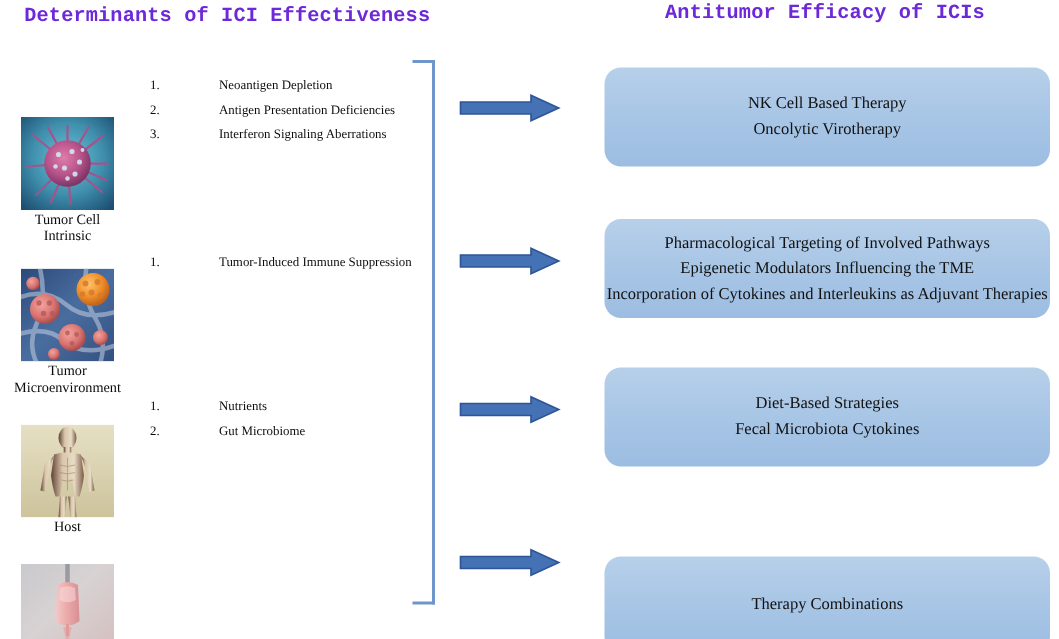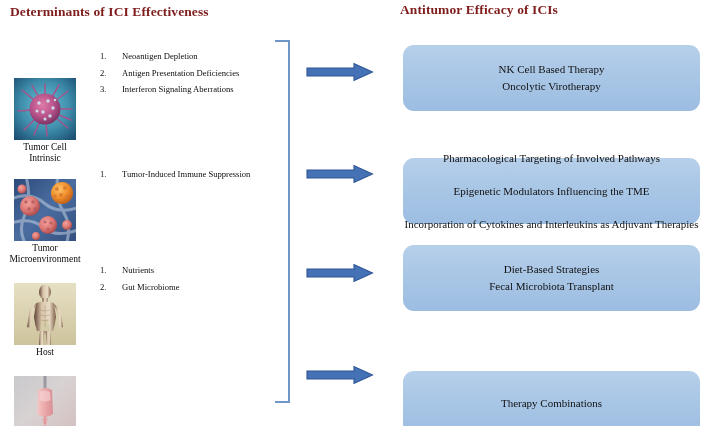--- a/index.html
+++ b/index.html
@@ -16,26 +16,26 @@
     position: relative;
     width: 706px;
     height: 426px;
     background: #ffffff;
     overflow: hidden;
   }
 
   
   .col-title {
     position: absolute;
-    font-family: Liberation Serif, serif;
+    font-family: Liberation Mono, monospace;
     font-weight: bold;
     font-size: 13.5px;
     line-height: 15px;
-    text-align: left;
-    color: #7f1d1d;
+    text-align: center;
+    color: #6d28d9;
     letter-spacing: 0.1px;
   }
   #title-left  { left: 10px;  top: 4px;  width: 283px; }
   #title-right { left: 400px; top: 2px;  width: 300px; }
 
   
   .det-row {
     position: absolute;
     left: 14px;
     width: 272px;
@@ -80,21 +80,21 @@
     font-size: 8.6px;
     line-height: 16.5px;
     color: #0d0d0d;
     white-space: nowrap;
   }
   .det-num {
     width: 22px;
     flex: 0 0 22px;
     text-align: left;
   }
-  .det-text { flex: 1 1 auto; }
+  .det-text { flex: 1 1 auto; margin-left: 24px; }
 
   
   #bracket {
     position: absolute;
     left: 274px;
     top: 40px;
     width: 16px;
     height: 363px;
   }
   #bracket .bar {
@@ -393,28 +393,28 @@
     <svg width="68" height="20" viewBox="0 0 68 20">
       <polygon points="1,6 48,6 48,1.5 66.5,10 48,18.5 48,14 1,14" fill="#4472b4" stroke="#2e5597" stroke-width="1.1" stroke-linejoin="miter"></polygon>
     </svg>
   </div>
 
   <div class="strategy-box" style="top:45px; height:66px;">
     <div class="strategy-line">NK Cell Based Therapy</div>
     <div class="strategy-line">Oncolytic Virotherapy</div>
   </div>
 
-  <div class="strategy-box" style="top:158px; height:66px;gap:16px;">
+  <div class="strategy-box" style="top:146px; height:66px;">
     <div class="strategy-line">Pharmacological Targeting of Involved Pathways</div>
     <div class="strategy-line">Epigenetic Modulators Influencing the TME</div>
     <div class="strategy-line">Incorporation of Cytokines and Interleukins as Adjuvant Therapies</div>
   </div>
 
   <div class="strategy-box" style="top:245px; height:66px;">
     <div class="strategy-line">Diet-Based Strategies</div>
-    <div class="strategy-line">Fecal Microbiota Transplant</div>
+    <div class="strategy-line">Fecal Microbiota Cytokines</div>
   </div>
 
   <div class="strategy-box" style="top:345px; height:64px;margin-top:26px;">
     <div class="strategy-line">Therapy Combinations</div>
   </div>
 
 </div>
 
 </body></html>

